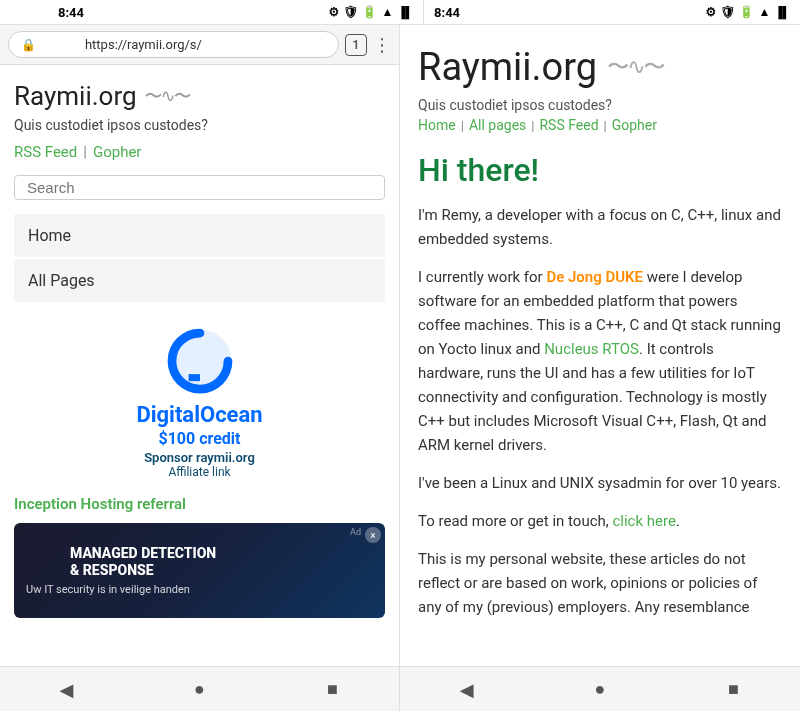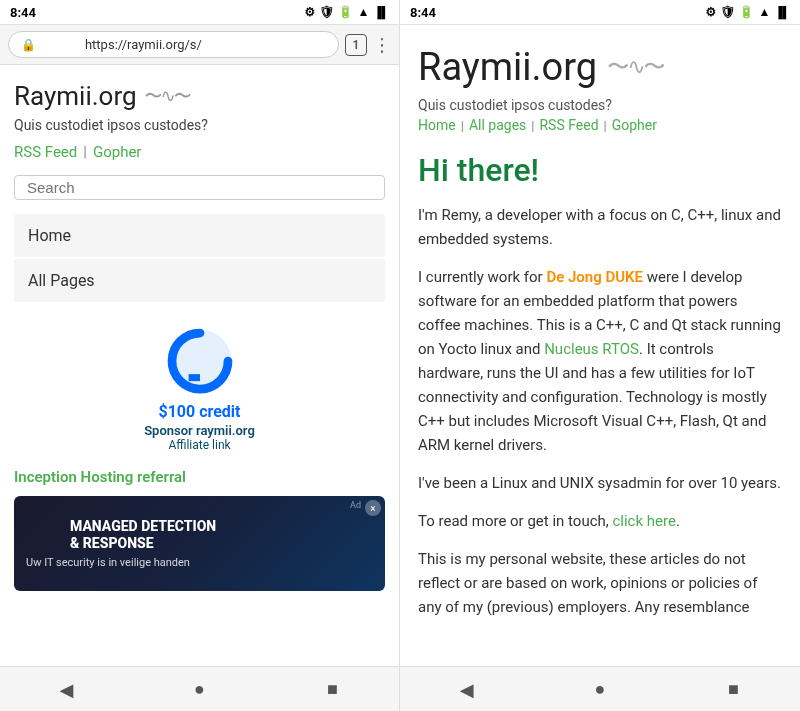--- a/index.html
+++ b/index.html
@@ -307,21 +307,21 @@
       background: #f5f5f5;
       height: 44px;
     }
     .bottom-nav-half:first-child {
       border-right: 1px solid #ddd;
     }
   </style>
 </head>
 <body>
 
-<div style="display:flex; border-bottom:1px solid #e0e0e0;">
+<div style="display:flex; border-bottom:1px solid #e0e0e0;padding-left:48px;">
   <div class="status-bar" style="width:400px; border-right:1px solid #e0e0e0;">
     <span class="time">8:44</span>
     <div class="icons">
       <span>⚙</span>
       <span>🛡</span>
       <span>🔋</span>
       <span style="font-size:12px;">▲</span>
       <span style="font-size:11px;">▐▌</span>
     </div>
   </div>
@@ -369,20 +369,21 @@
       <div class="do-ad">
         <div class="do-logo-container">
           <svg class="do-logo" viewBox="0 0 80 80">
             <circle cx="40" cy="40" r="36" fill="#0069ff" opacity="0.1"></circle>
             <path d="M40 8 C22.3 8 8 22.3 8 40 C8 57.7 22.3 72 40 72 C57.7 72 72 57.7 72 40" fill="none" stroke="#0069ff" stroke-width="10" stroke-linecap="round"></path>
             <rect x="27" y="55" width="13" height="8" fill="#0069ff"></rect>
             <rect x="27" y="67" width="9" height="5" fill="#0069ff"></rect>
             <rect x="27" y="55" width="8" height="5" fill="#0069ff" transform="translate(0,12)"></rect>
           </svg>
         </div>
+        <div class="do-name">DigitalOcean</div>
         <div class="do-credit">$100 credit</div>
         <div class="do-sponsor">Sponsor raymii.org</div>
         <div class="do-affiliate">Affiliate link</div>
       </div>
 
       <a class="inception-link">Inception Hosting referral</a>
 
       
       <div class="banner-ad">
         <span class="banner-ad-label">Ad</span>

